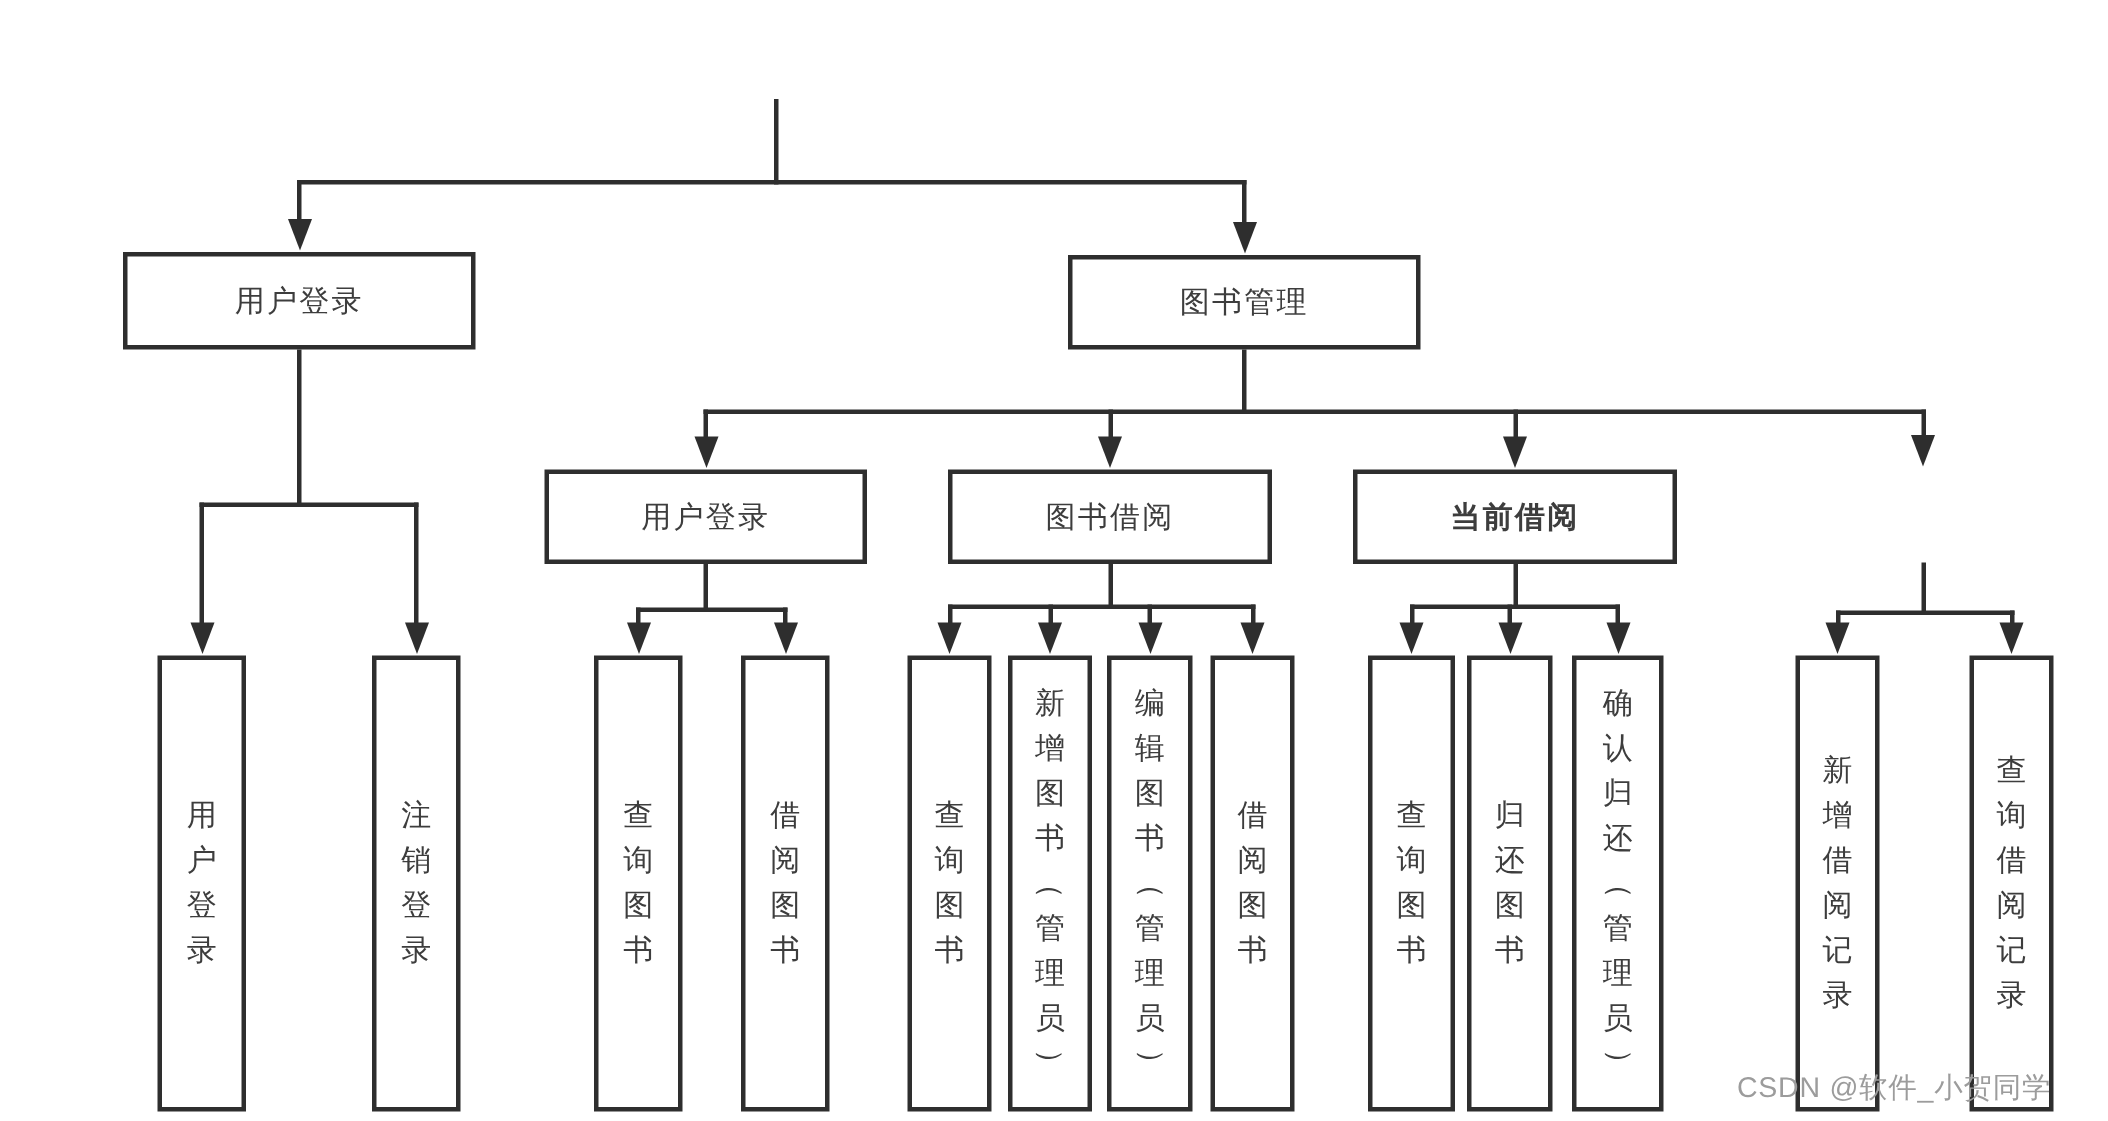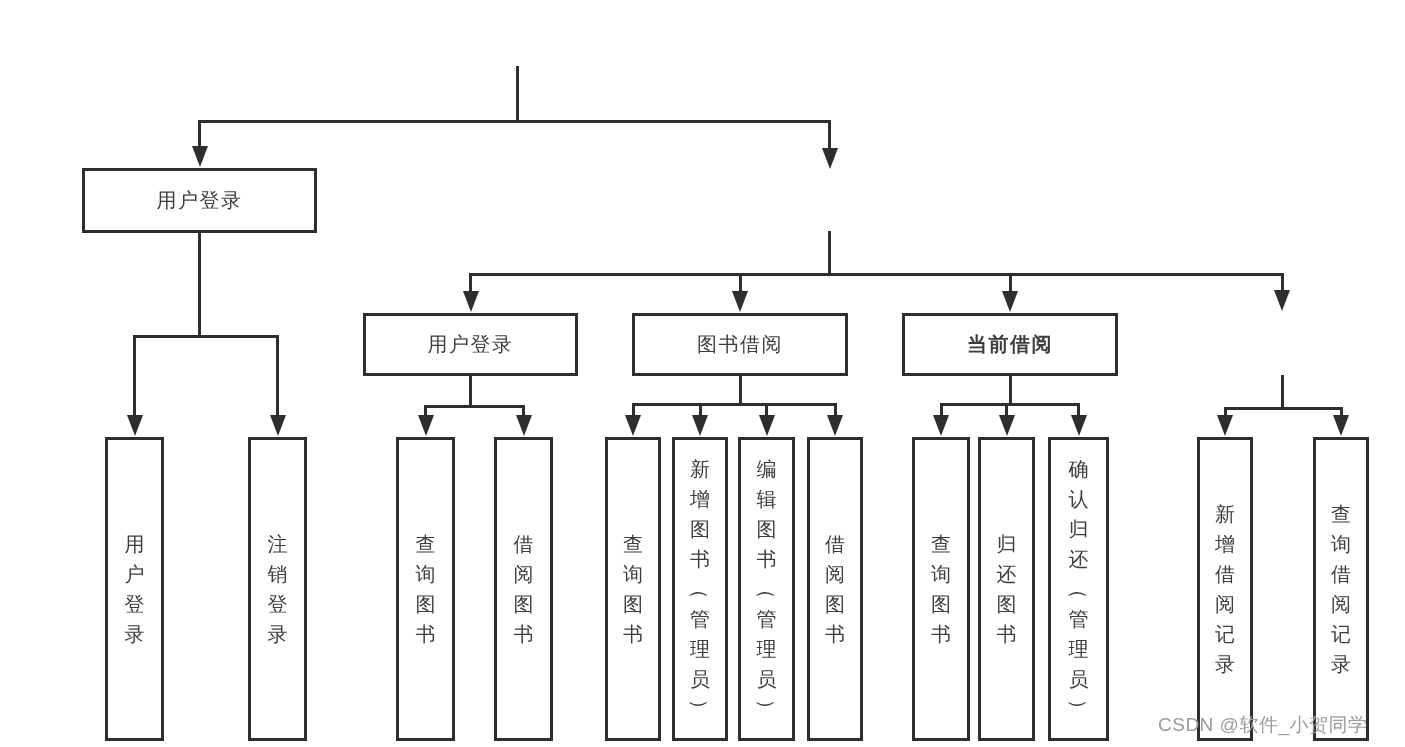--- a/index.html
+++ b/index.html
@@ -29,20 +29,23 @@
     font-size:19px;color:var(--wm,#9c9c9c);white-space:nowrap;letter-spacing:0.5px;
   }
 </style>
 </head>
 <body>
 
 <div class="canvas" id="canvas" style="--line: #2e2e2e; --border: #2e2e2e; --text: #3d3d3d; --wm: #9c9c9c; --bg: #ffffff;">
   <div class="watermark">CSDN @软件_小贺同学</div>
     <div class="node" style="left: 82px; top: 168px; width: 235px; height: 65px;">
       <span class="hlabel">用户登录</span>
+    </div>
+    <div class="node" style="left: 712px; top: 170px; width: 235px; height: 63px;">
+      <span class="hlabel">图书管理</span>
     </div>
     <div class="node" style="left: 363px; top: 313px; width: 215px; height: 63px;">
       <span class="hlabel">用户登录</span>
     </div>
     <div class="node" style="left: 632px; top: 313px; width: 216px; height: 63px;">
       <span class="hlabel">图书借阅</span>
     </div>
     <div class="node" style="left: 902px; top: 313px; width: 216px; height: 63px; font-weight: bold;">
       <span class="hlabel">当前借阅</span>
     </div>

